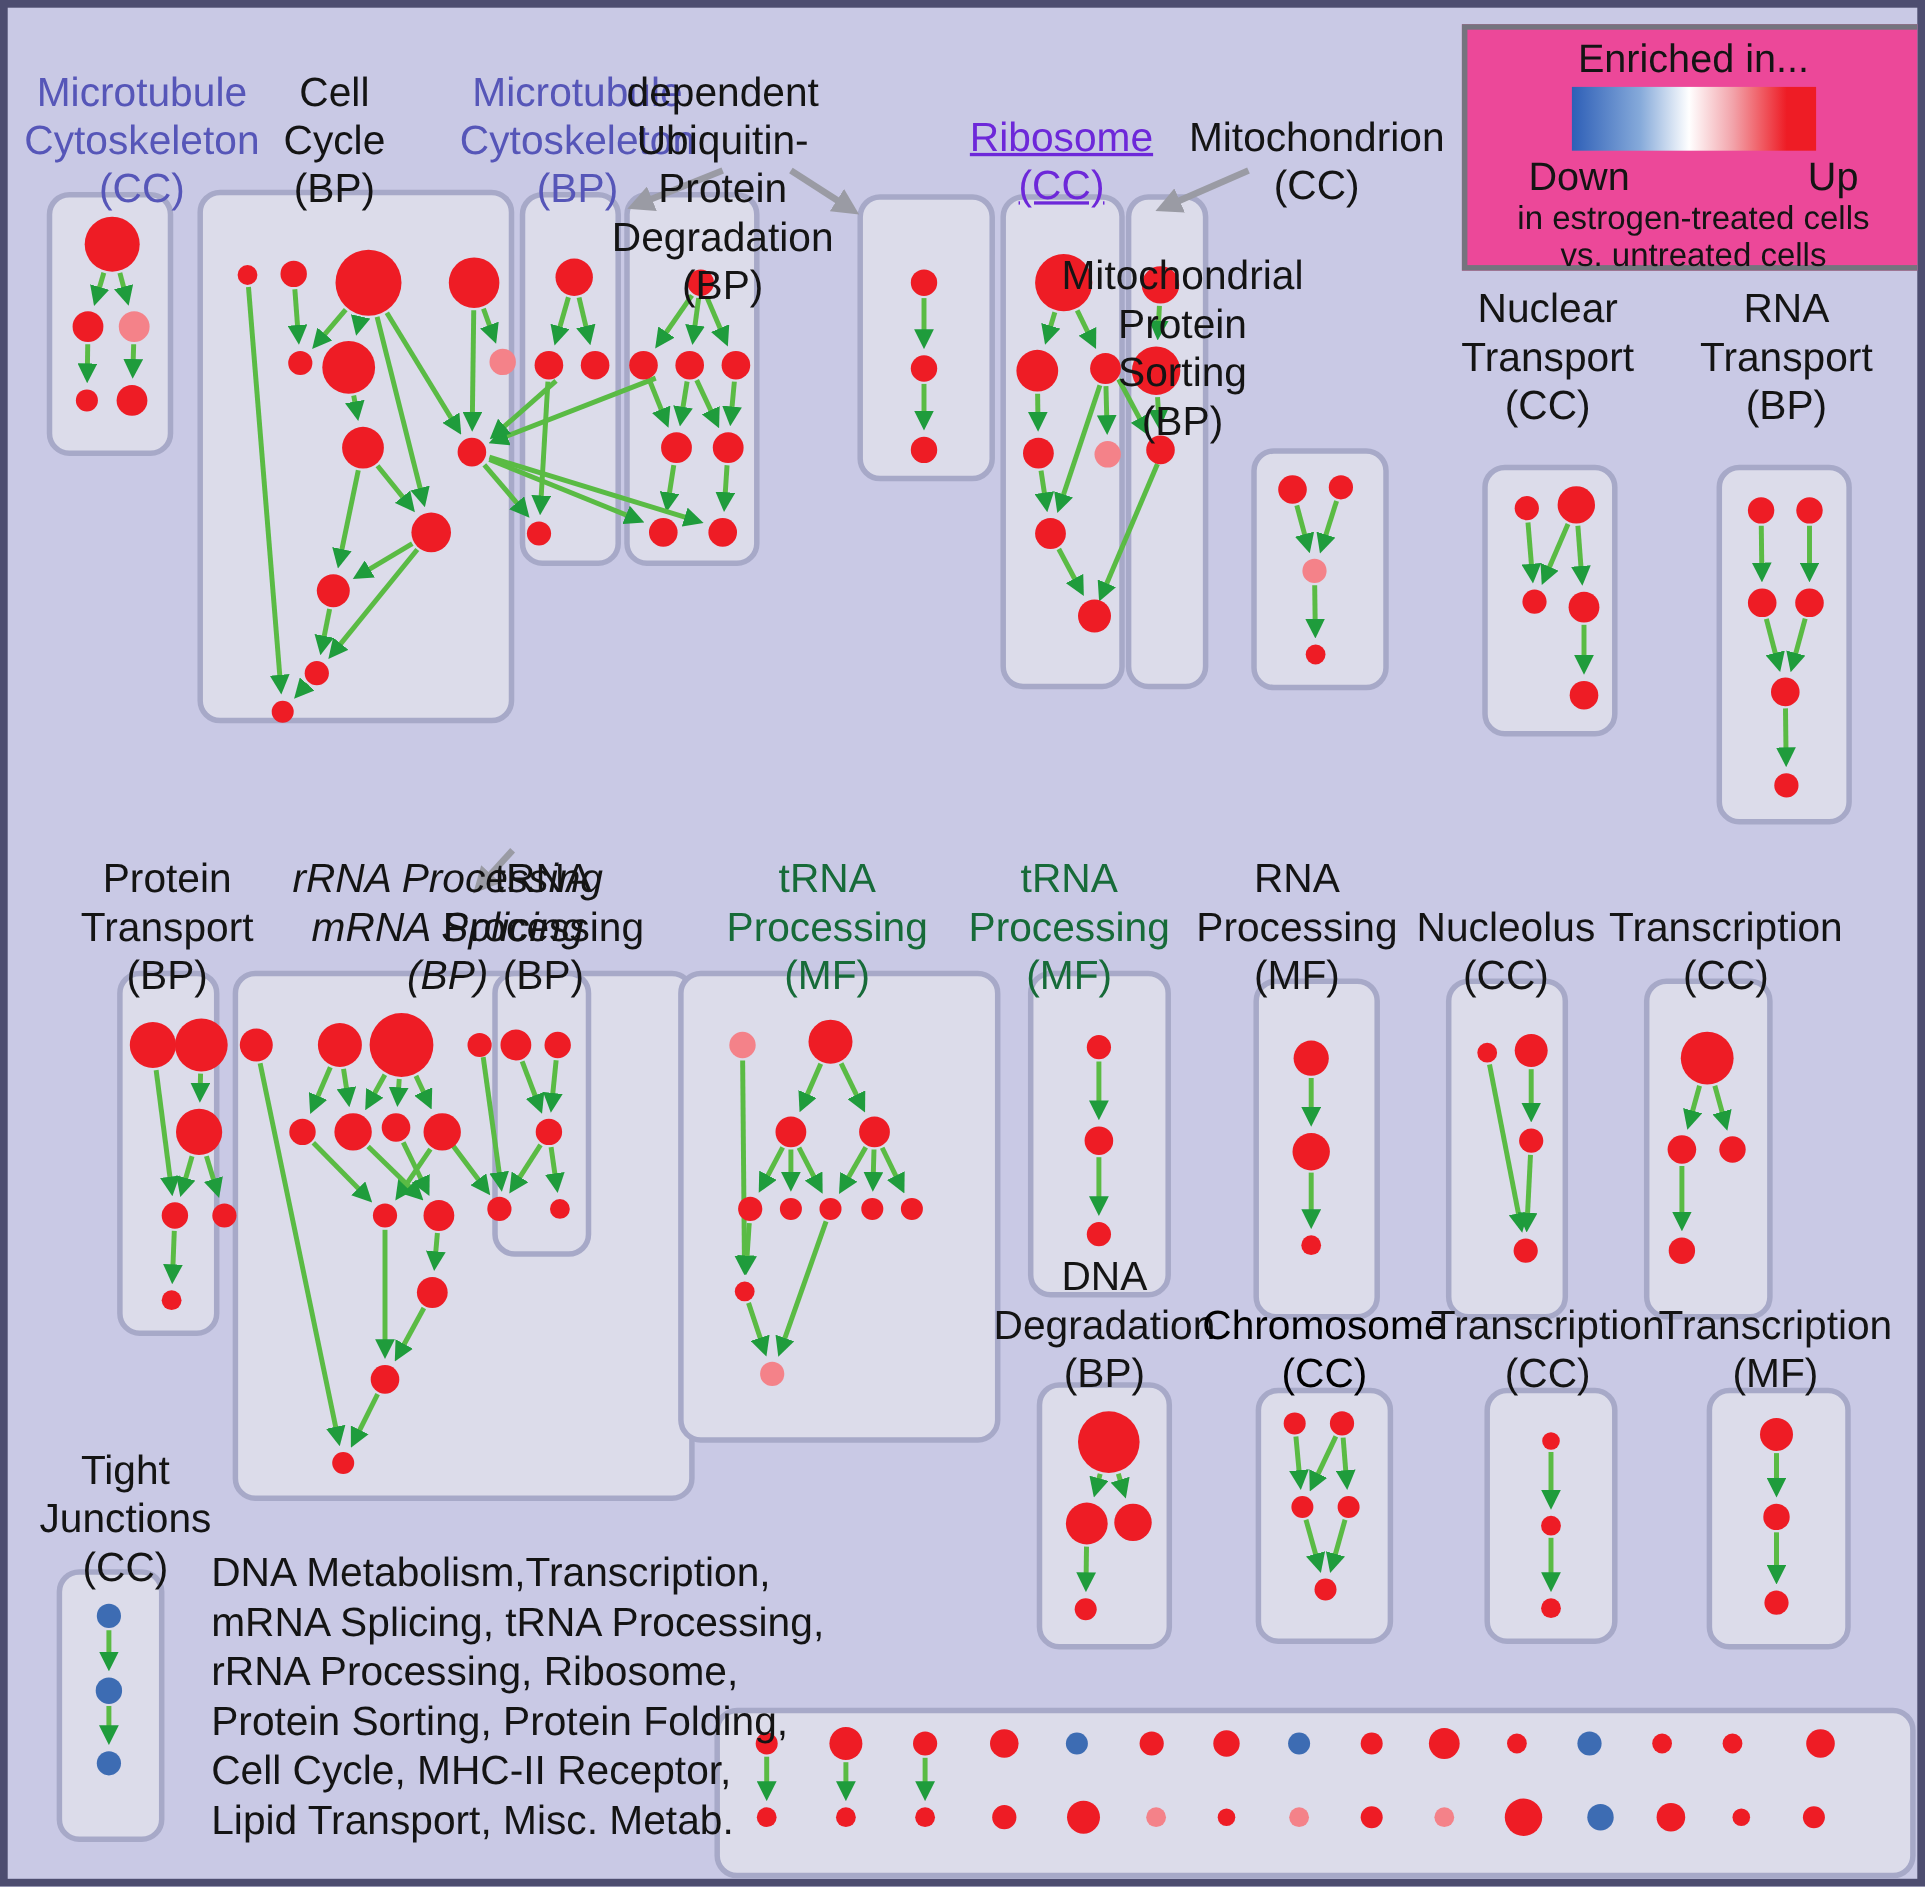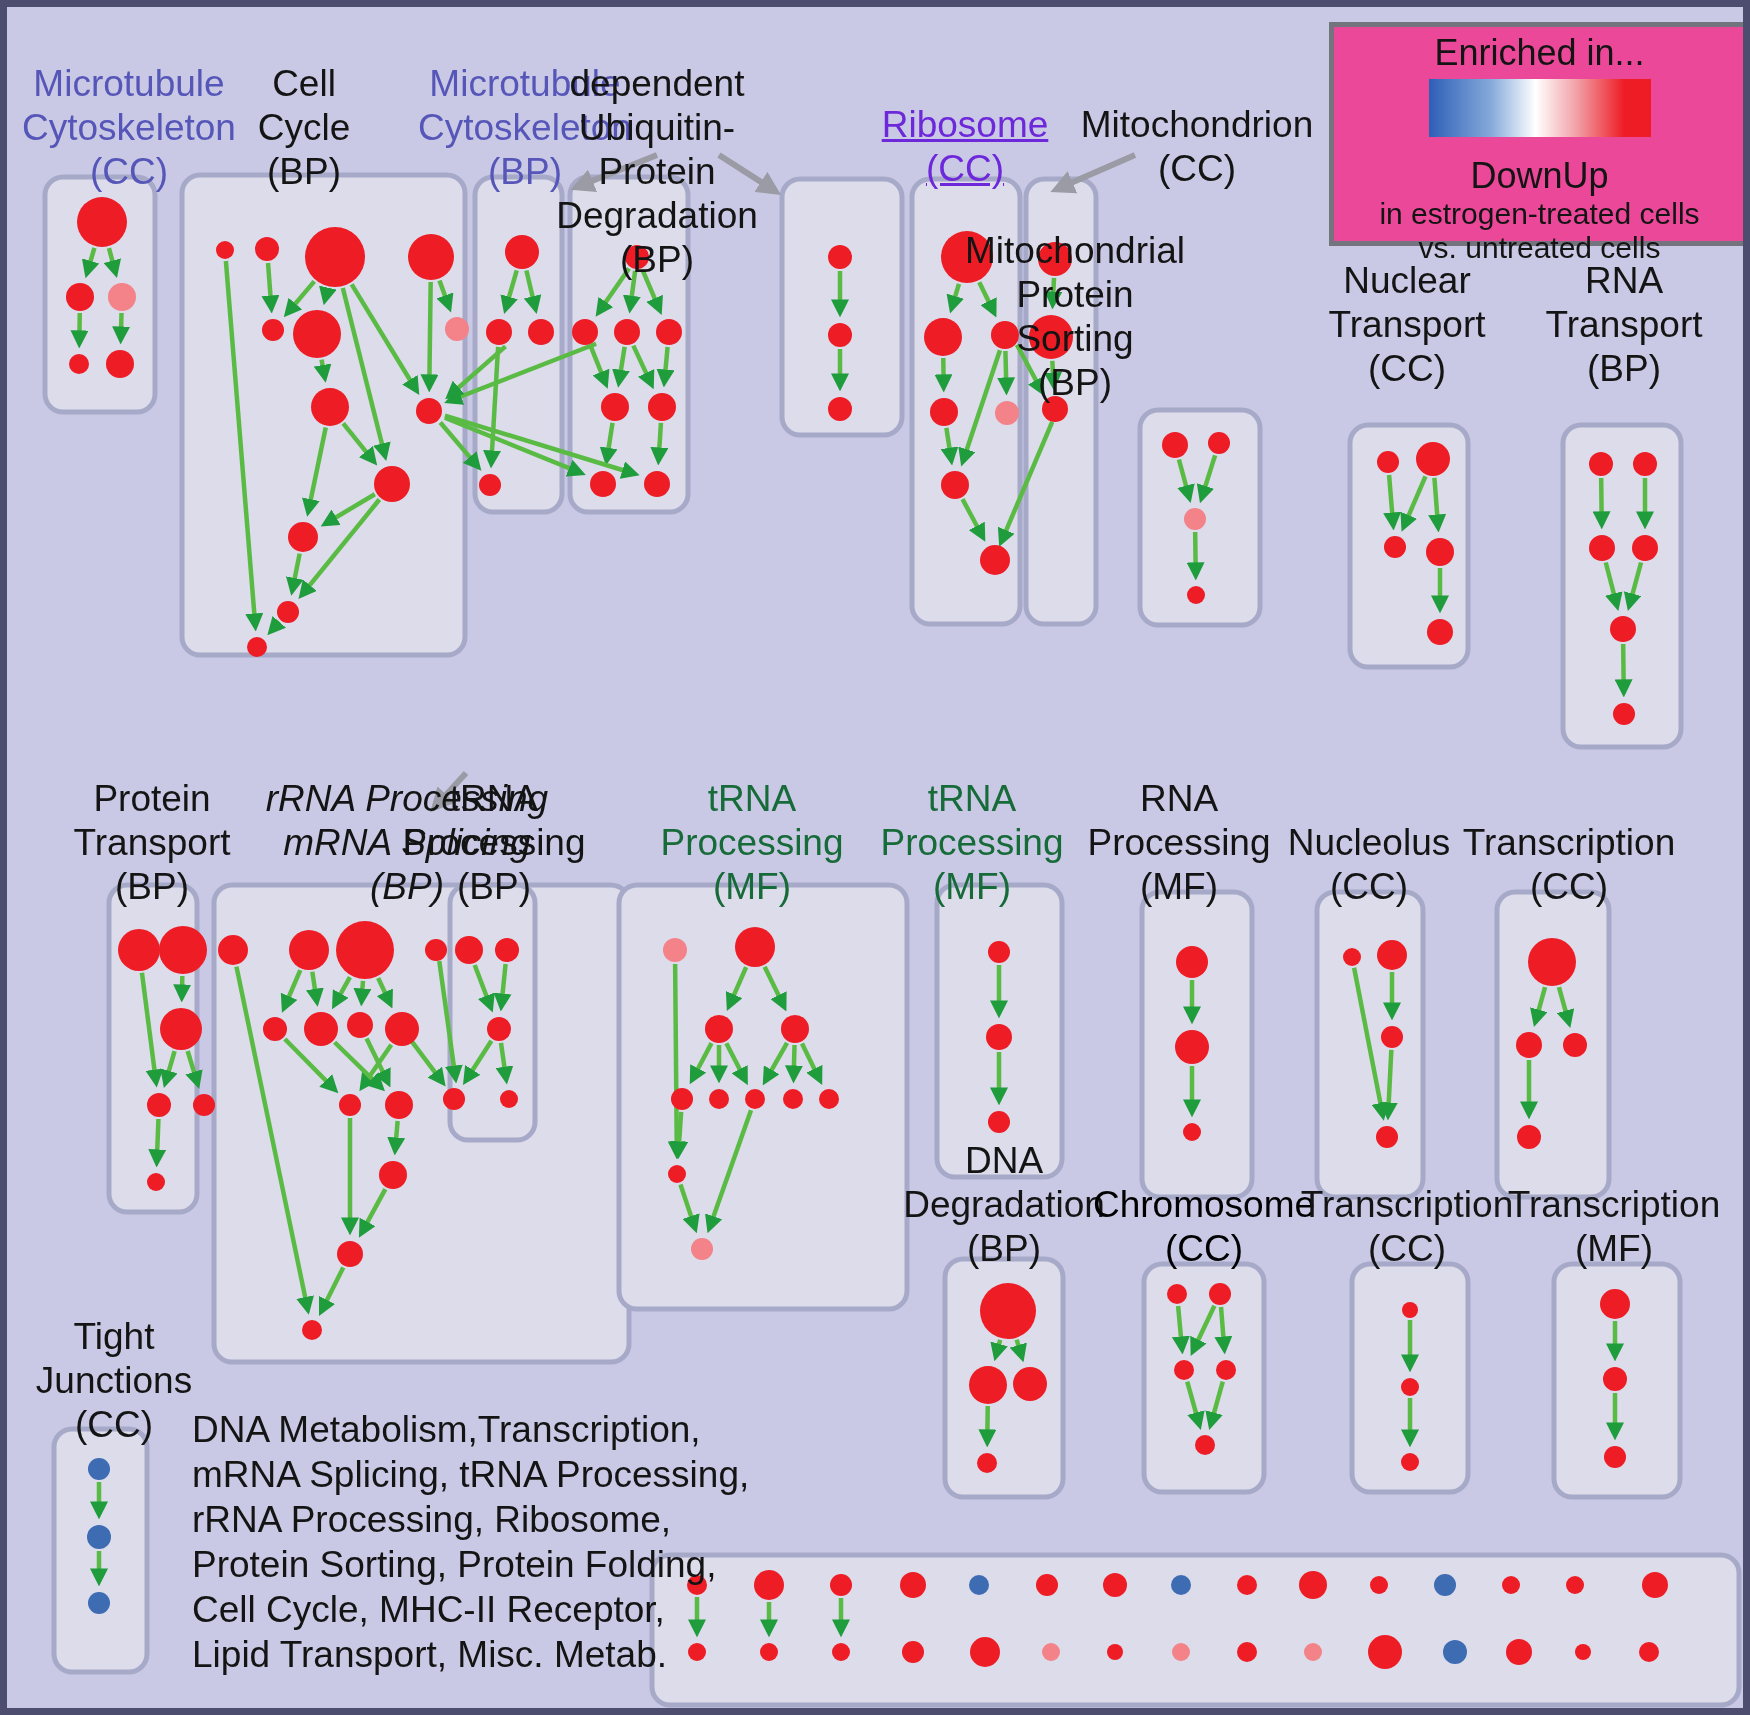--- a/index.html
+++ b/index.html
@@ -6,21 +6,21 @@
   .figure{position:relative;width:1750px;height:1715px;background:#c9c9e5;border:7px solid #4d4d70;box-sizing:border-box;overflow:hidden;}
   #net{position:absolute;left:0;top:0;}
   #labels,#note{position:absolute;left:0;top:0;width:0;height:0;}
   .clabel{position:absolute;width:420px;text-align:center;font-size:37px;line-height:44px;font-weight:400;}
   .nline{position:absolute;white-space:nowrap;font-size:37px;color:#141414;}
   .legend{position:absolute;left:1322px;top:15px;width:421px;height:224px;border:5px solid #74747e;
           background:#ec4899;box-sizing:border-box;text-align:center;color:#141414;}
   .legend .title{font-size:36px;margin-top:5px;}
   .legend .bar{width:222px;height:58px;margin:5px auto 0;
      background:linear-gradient(to right,#2e5fb7 0%,#86aada 28%,#ffffff 48%,#f2a3aa 66%,#ee1c25 88%,#ee1c25 100%);}
-  .legend .du{display:flex;justify-content:center;width:300px;margin:18px auto 0;font-size:36px;}
+  .legend .du{display:flex;justify-content:space-between;width:300px;margin:3px auto 0;font-size:36px;}
   .legend .sub{font-size:30px;line-height:34px;}
 </style>
 </head>
 <body>
 
 <div class="figure">
   <svg id="net" width="1750" height="1715" viewBox="0 0 1750 1715">
       <defs>
         <marker id="ah" viewBox="0 0 10 10" refX="7" refY="5" markerWidth="4" markerHeight="4" orient="auto-start-reverse">
           <path d="M0,0 L10,5 L0,10 z" fill="#1f9c3c"></path>

